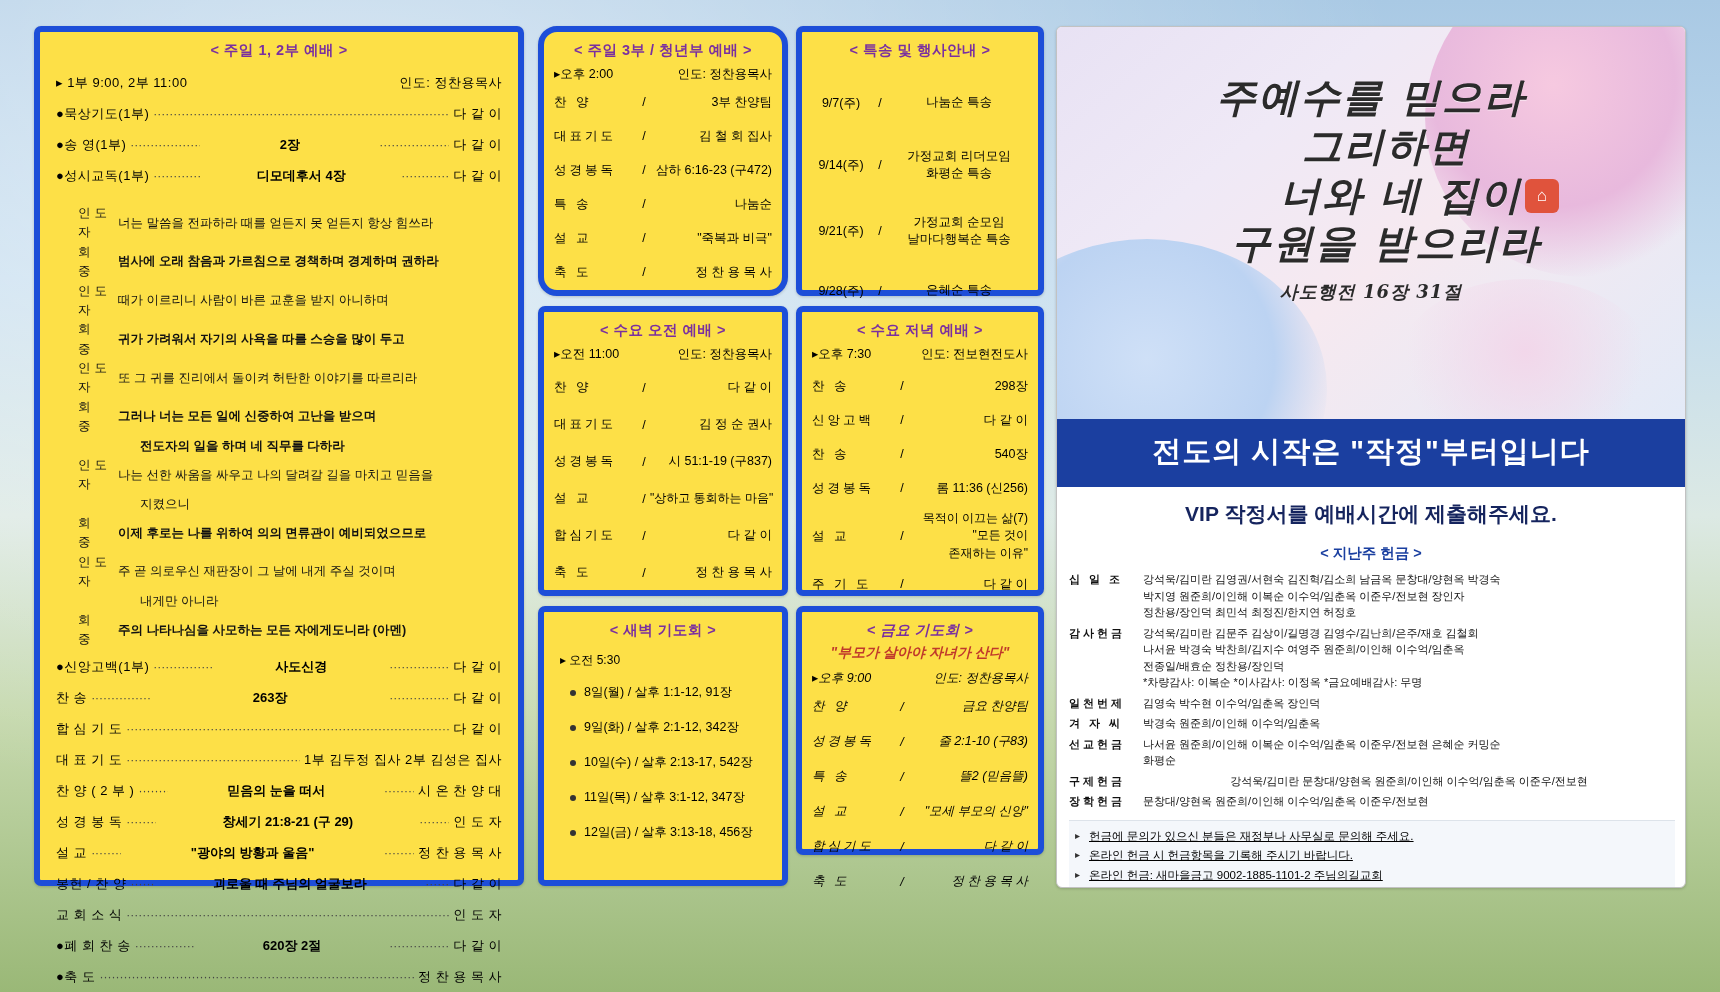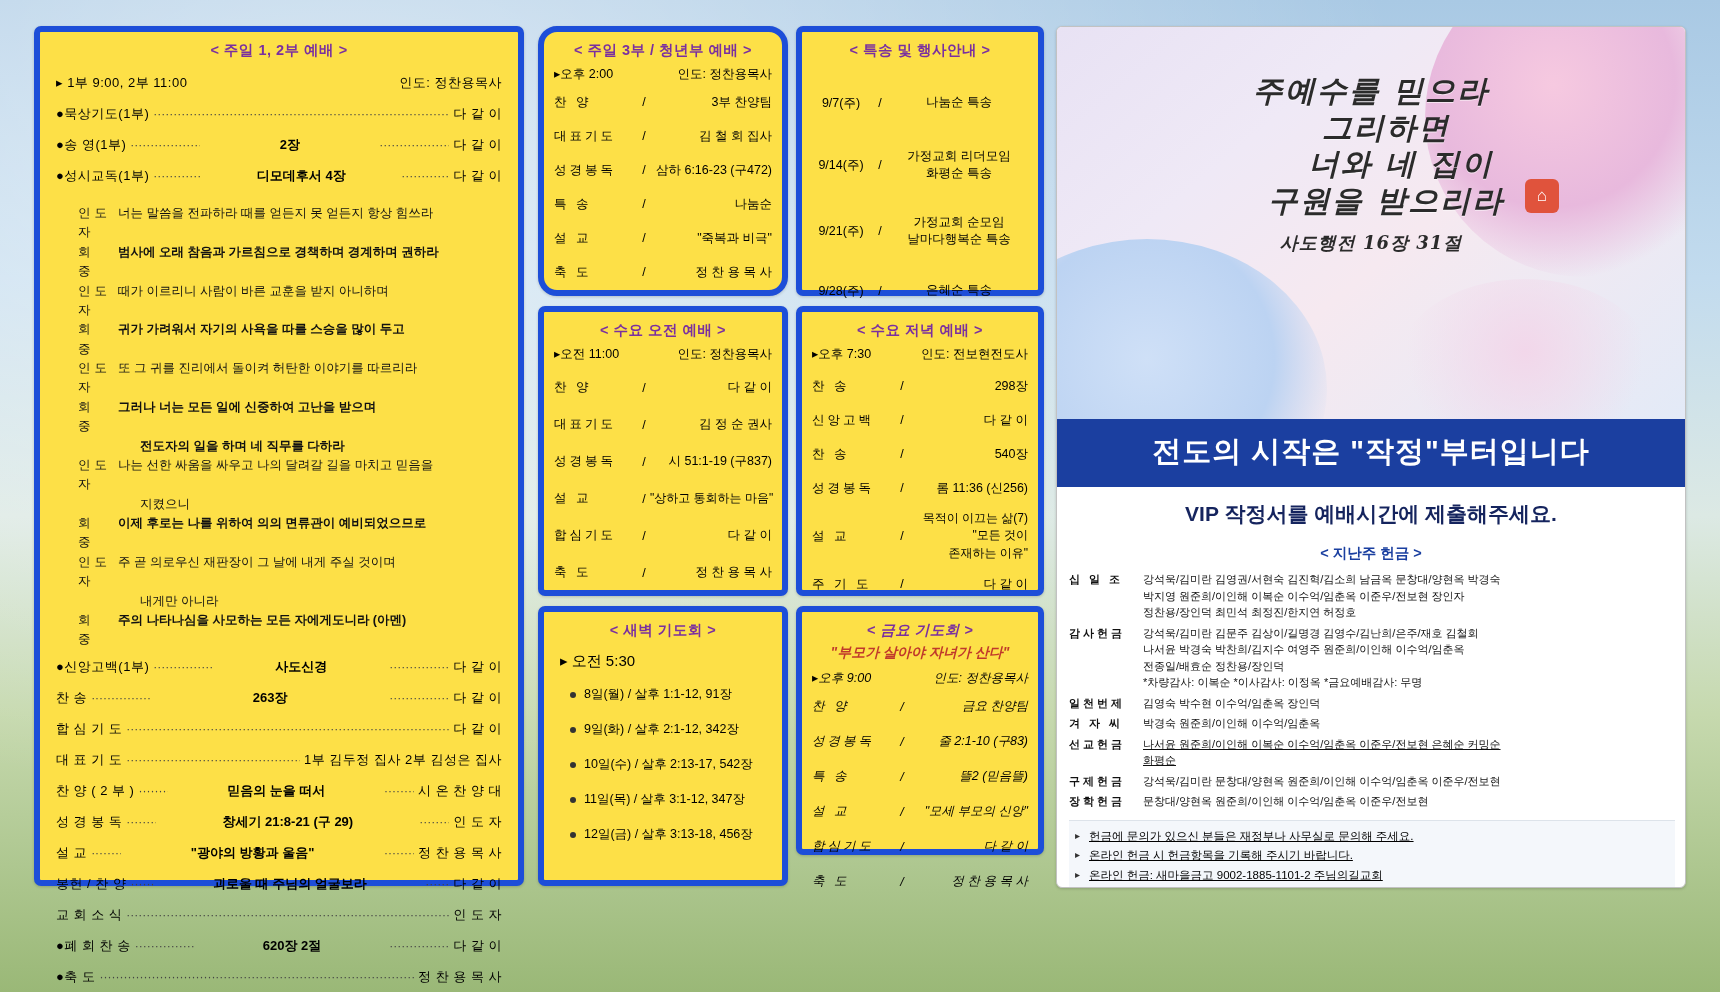--- a/index.html
+++ b/index.html
@@ -32,21 +32,21 @@
   #card-main{left:34px;top:26px;width:490px;height:860px;}
   #card-main .inner{padding:0 16px;}
   .m-row{display:flex;align-items:baseline;font-size:13px;margin:0;height:31px;}
   .m-left{white-space:nowrap;letter-spacing:.5px;}
   .m-center{flex:1 1 auto;text-align:center;white-space:nowrap;font-weight:bold;}
   .m-right{white-space:nowrap;text-align:right;letter-spacing:.5px;}
   .dots{flex:1 1 auto;overflow:hidden;white-space:nowrap;color:#444;font-size:12px;margin:0 4px;}
   .dots::after{content:"·······························································································································································";letter-spacing:0px;}
 
   .resp{margin:6px 0 8px 0;font-size:12.5px;line-height:1.55;color:#111;}
-  .resp .line{display:flex;}
+  .resp .line{display:flex;align-items:center;}
   .resp .who{width:62px;flex:0 0 62px;letter-spacing:4px;padding-left:22px;box-sizing:border-box;}
   .resp .txt{flex:1 1 auto;}
   .resp .cont{padding-left:84px;}
 
   
   .s-row{display:flex;align-items:center;font-size:12.5px;height:34px;}
   .s-lbl{width:84px;flex:0 0 84px;letter-spacing:3px;}
   .s-slash{width:12px;flex:0 0 12px;text-align:center;}
   .s-val{flex:1 1 auto;text-align:right;white-space:nowrap;}
 
@@ -80,21 +80,21 @@
   }
   .poster .blob1{position:absolute;right:-60px;top:-70px;width:320px;height:320px;border-radius:50%;
     background:radial-gradient(circle at 40% 40%, #f6c9e0 0%, #e8b9dd 45%, rgba(232,185,221,0) 72%);}
   .poster .blob2{position:absolute;left:-90px;bottom:-120px;width:360px;height:300px;border-radius:50%;
     background:radial-gradient(circle at 50% 40%, #cfe0f7 0%, #bcd3f2 50%, rgba(188,211,242,0) 75%);}
   .poster .blob3{position:absolute;right:30px;bottom:-40px;width:260px;height:180px;border-radius:50%;
     background:radial-gradient(circle at 50% 40%, #f2d7ea 0%, rgba(242,215,234,0) 70%);}
   .poster .calli{position:absolute;left:0;right:0;top:46px;text-align:center;color:#2b2b2b;}
   .poster .calli .l{
     font-family:"DejaVu Serif",serif;font-weight:bold;font-style:italic;
-    font-size:30px;line-height:1.22;letter-spacing:2px;text-shadow:0 1px 0 rgba(255,255,255,.6);
+    font-size:40px;line-height:1.22;letter-spacing:2px;text-shadow:0 1px 0 rgba(255,255,255,.6);
   }
   .poster .calli .l2{margin-left:30px;}
   .poster .calli .l3{margin-left:60px;}
   .poster .calli .l4{margin-left:30px;}
   .poster .ref{margin-top:12px;font-family:"DejaVu Serif",serif;font-style:italic;font-weight:bold;font-size:18px;letter-spacing:1px;}
   .poster .housebadge{
     position:absolute;right:126px;top:152px;width:34px;height:34px;border-radius:6px;background:#e0533c;
     display:flex;align-items:center;justify-content:center;color:#fff;font-size:17px;
   }
   .banner-blue{
@@ -416,21 +416,21 @@
       <div class="s-row" style="height:34px;">
           <span class="s-lbl">주 기 도</span>
           <span class="s-slash">/</span>
           <span class="s-val">다  같  이</span>
         </div>
     </div>
   </div>
 
   <div class="card" id="card-dawn">
     <div class="card-title">&lt; 새벽 기도회 &gt;</div>
-    <div style="padding:12px 14px 0 16px;font-size:15px;">▸ <span>오전 5:30</span></div>
+    <div style="padding:12px 14px 0 16px;font-size:12px;">▸ <span>오전 5:30</span></div>
     <div style="padding:6px 0 0 8px;">
       <div class="dawn-item"><span class="dot"></span><span>8일(월) / 살후 1:1-12, 91장</span></div>
       <div class="dawn-item"><span class="dot"></span><span>9일(화) / 살후 2:1-12, 342장</span></div>
       <div class="dawn-item"><span class="dot"></span><span>10일(수) / 살후 2:13-17, 542장</span></div>
       <div class="dawn-item"><span class="dot"></span><span>11일(목) / 살후 3:1-12, 347장</span></div>
       <div class="dawn-item"><span class="dot"></span><span>12일(금) / 살후 3:13-18, 456장</span></div>
     </div>
   </div>
 
   <div class="card" id="card-fri">
@@ -511,26 +511,26 @@
     <div class="offer-block">
       <span class="k">일천번제</span>
       <span class="v" style="white-space:pre-line;">김영숙 박수현 이수억/임춘옥 장인덕</span>
     </div>
     <div class="offer-block">
       <span class="k">겨 자 씨</span>
       <span class="v" style="white-space:pre-line;">박경숙 원준희/이인해 이수억/임춘옥</span>
     </div>
     <div class="offer-block">
       <span class="k">선교헌금</span>
-      <span class="v" style="white-space:pre-line;text-decoration:underline;">나서윤 원준희/이인해 이복순 이수억/임춘옥 이준우/전보현 은혜순 커밍순
+      <span class="v" style="white-space:pre-line;">나서윤 원준희/이인해 이복순 이수억/임춘옥 이준우/전보현 은혜순 커밍순
 화평순</span>
     </div>
     <div class="offer-block">
       <span class="k">구제헌금</span>
-      <span class="v" style="white-space:pre-line;">강석욱/김미란 문창대/양현옥 원준희/이인해 이수억/임춘옥 이준우/전보현</span>
+      <span class="v" style="white-space:pre-line;text-align:center;">강석욱/김미란 문창대/양현옥 원준희/이인해 이수억/임춘옥 이준우/전보현</span>
     </div>
     <div class="offer-block">
       <span class="k">장학헌금</span>
       <span class="v" style="white-space:pre-line;">문창대/양현옥 원준희/이인해 이수억/임춘옥 이준우/전보현</span>
     </div>
 
     <div class="notes">
       <div class="n">헌금에 문의가 있으신 분들은 재정부나 사무실로 문의해 주세요.</div>
       <div class="n">온라인 헌금 시 헌금항목을 기록해 주시기 바랍니다.</div>
       <div class="n">온라인 헌금: 새마을금고 9002-1885-1101-2 주님의길교회</div>

